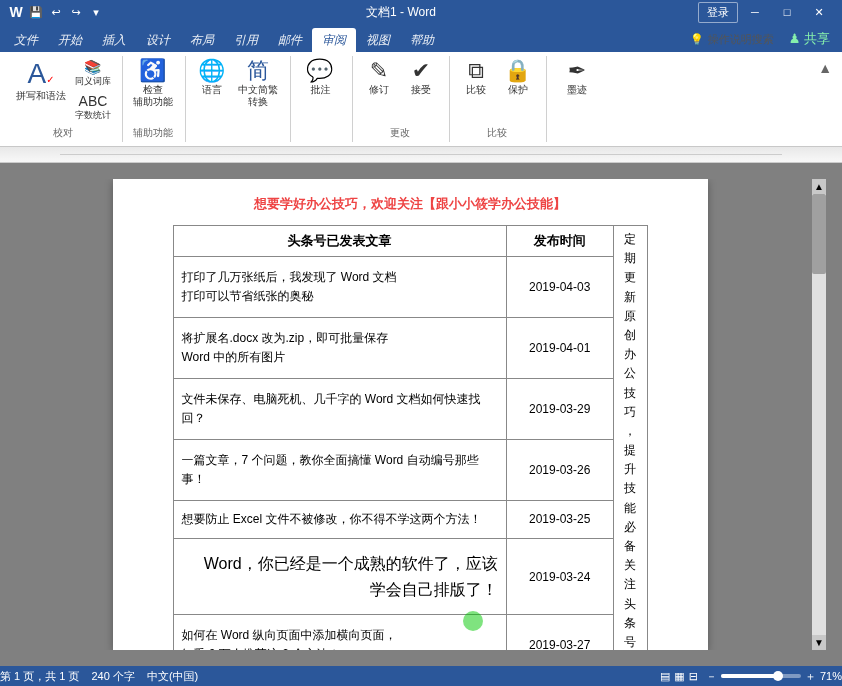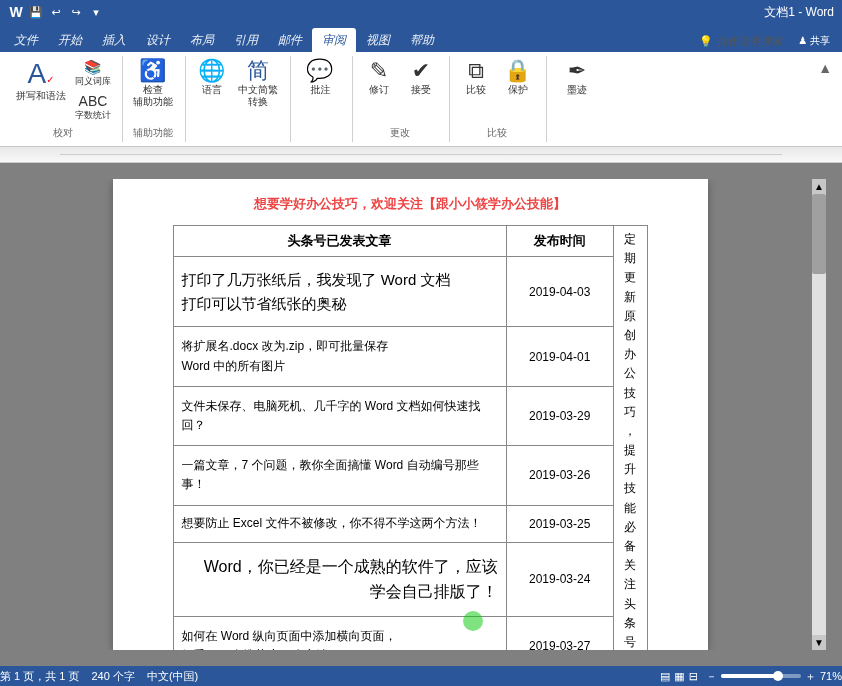--- a/index.html
+++ b/index.html
@@ -46,21 +46,21 @@
       color: rgba(255,255,255,0.9);
       cursor: pointer;
       border-radius: 3px 3px 0 0;
       height: 24px;
       display: flex;
       align-items: center;
       font-style: italic;
     }
     .ribbon-tab.active { background: white; color: #2b579a; font-weight: 500; }
     .ribbon-right { margin-left: auto; display: flex; align-items: center; }
-    .share-btn { color: #ffffff; font-size: 10px; padding: 4px 8px; cursor: pointer; display: flex; align-items: center; gap: 4px; }
+    .share-btn { color: #86efac; font-size: 13px; padding: 4px 8px; cursor: pointer; display: flex; align-items: center; gap: 4px; }
 
     
     .ribbon-content {
       background: white;
       border-bottom: 1px solid #c8c8c8;
       padding: 4px 8px;
       display: flex;
       align-items: stretch;
       gap: 2px;
       min-height: 88px;
@@ -239,20 +239,26 @@
   <div class="title-bar">
     <div class="title-bar-left">
       <div class="quick-access-icon" style="font-weight:bold;font-size:14px;color:white;">W</div>
       <div class="quick-access-icon">💾</div>
       <div class="quick-access-icon">↩</div>
       <div class="quick-access-icon">↪</div>
       <div class="quick-access-icon">▾</div>
     </div>
     <div class="title-bar-center">
       <span class="title-text">文档1 - Word</span>
+    </div>
+    <div class="title-bar-right">
+      <button class="login-btn">登录</button>
+      <div class="win-btn">─</div>
+      <div class="win-btn">□</div>
+      <div class="win-btn close">✕</div>
     </div>
   </div>
 
   <div class="ribbon-tabs">
     <div class="ribbon-tab">文件</div>
     <div class="ribbon-tab">开始</div>
     <div class="ribbon-tab">插入</div>
     <div class="ribbon-tab">设计</div>
     <div class="ribbon-tab">布局</div>
     <div class="ribbon-tab">引用</div>
@@ -383,21 +389,21 @@
         <div style="display:flex;gap:0;">
           <table class="doc-table">
             <thead>
               <tr>
                 <th>头条号已发表文章</th>
                 <th style="width:85px;">发布时间</th>
               </tr>
             </thead>
             <tbody id="table-body">
             <tr>
-                  <td class="content-col" style="font-size: 15px; line-height: 1.6;">打印了几万张纸后，我发现了 Word 文档<br>打印可以节省纸张的奥秘</td>
+                  <td class="content-col" style="font-size: 12px; line-height: 1.6;">打印了几万张纸后，我发现了 Word 文档<br>打印可以节省纸张的奥秘</td>
                   <td class="date-col">2019-04-03</td>
                 </tr>
                 <tr>
                   <td class="content-col" style="font-size: 12px; line-height: 1.6;">将扩展名.docx 改为.zip，即可批量保存<br>Word 中的所有图片</td>
                   <td class="date-col">2019-04-01</td>
                 </tr>
                 <tr>
                   <td class="content-col" style="font-size: 12px; line-height: 1.6;">文件未保存、电脑死机、几千字的 Word 文档如何快速找回？</td>
                   <td class="date-col">2019-03-29</td>
                 </tr>

